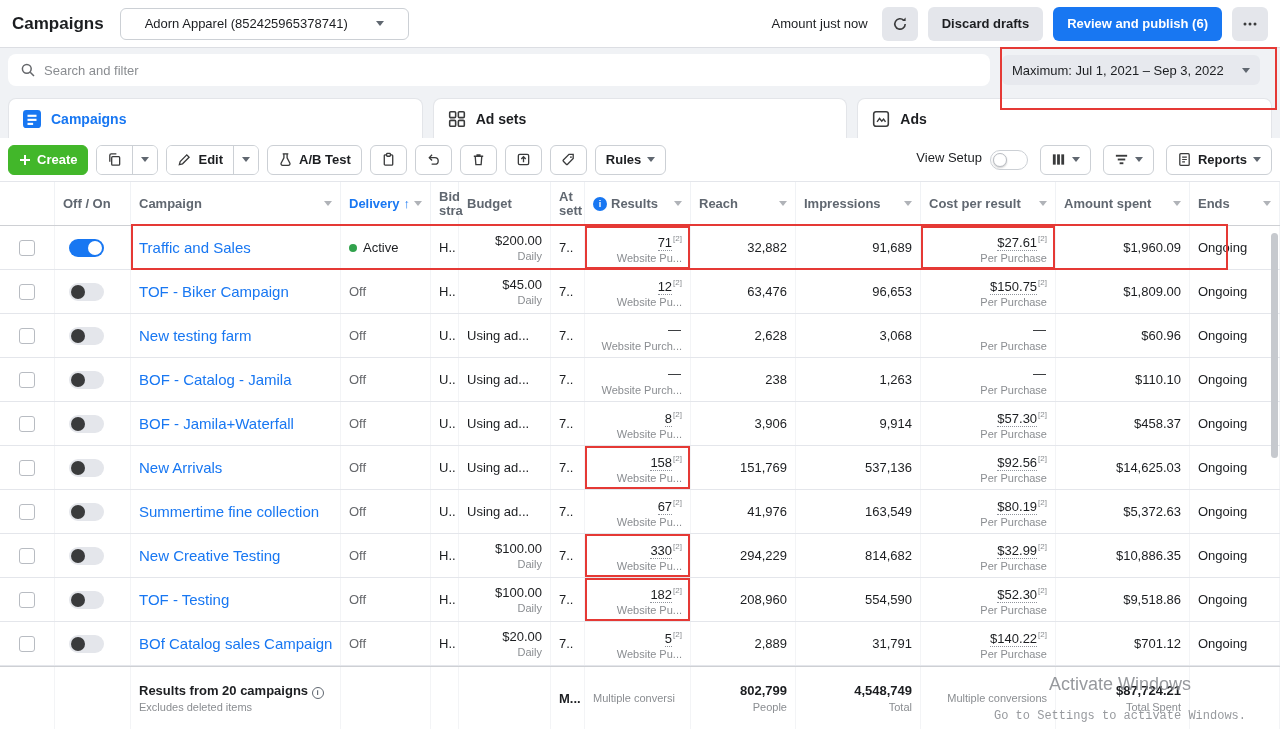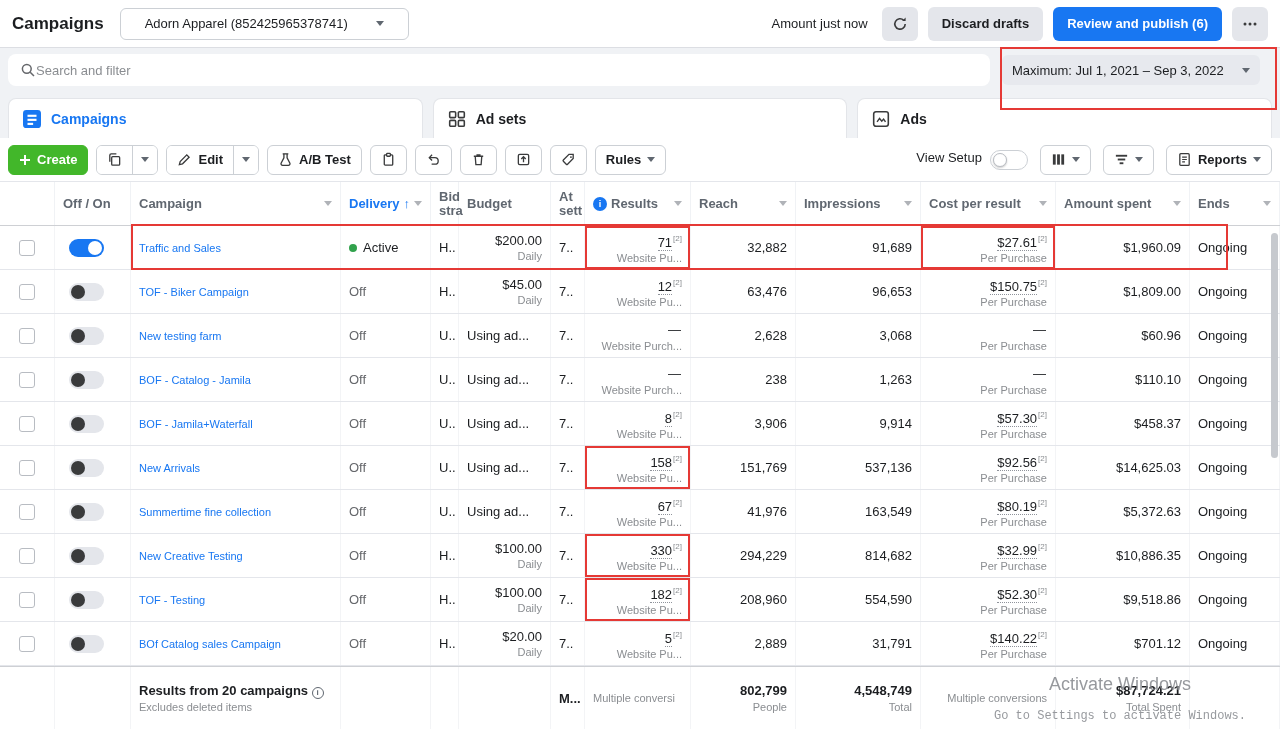--- a/index.html
+++ b/index.html
@@ -16,21 +16,21 @@
   .updated { font-size:13px; color:#1c1e21; margin-right:4px; }
   .btn { height:34px; border:none; border-radius:6px; background:#e4e6eb; color:#1c1e21; font-size:13px; font-weight:600; padding:0 14px; display:inline-flex; align-items:center; gap:6px; cursor:pointer; font-family:inherit; }
   .btn.primary { background:#1877f2; color:#fff; }
   .btn.icon-only { width:36px; padding:0; justify-content:center; }
   .tri { width:0; height:0; border-left:4px solid transparent; border-right:4px solid transparent; border-top:5px solid #606770; flex:none; }
   .tri.dim { border-top-color:#b0b3b8; }
   .ml-auto { margin-left:auto; }
 
   
   .filter-row { height:44px; display:flex; align-items:center; gap:12px; padding:0 8px; }
-  .searchbox { flex:1; height:32px; background:#fff; border-radius:8px; display:flex; align-items:center; padding:8px 12px; }
+  .searchbox { flex:1; height:32px; background:#fff; border-radius:8px; display:flex; align-items:center; gap:8px; padding:8px 12px; }
   .searchbox input { border:none; outline:none; flex:1; font:inherit; font-size:13px; color:#1c1e21; background:transparent; }
   .searchbox input::placeholder { color:#8a8d91; }
   .date-range { width:258px; height:30px; margin-right:12px; background:#e7e9ee; border:none; border-radius:6px; display:flex; align-items:center; justify-content:space-between; gap:8px; padding:0 10px; font-size:13px; font-weight:400; color:#1c1e21; cursor:pointer; font-family:inherit; white-space:nowrap; }
 
   
   .tabs-row { height:46px; display:flex; gap:10px; padding:6px 8px 0; }
   .tab { flex:1; background:#fff; border:1px solid #e3e5e9; border-bottom:none; border-radius:8px 8px 0 0; display:flex; align-items:center; gap:10px; padding:0 14px; font-weight:700; cursor:pointer; color:#1c1e21; font-size:14px; }
   .tab.active { color:#1877f2; }
 
   
@@ -63,21 +63,21 @@
   .main { font-size:13px; color:#1c1e21; line-height:17px; white-space:nowrap; }
   .sub { font-size:11px; color:#8a8d91; line-height:14px; white-space:nowrap; }
   .bold { font-weight:700; }
   .c-check { align-items:center; }
   .c-toggle { align-items:flex-start; padding-left:14px; }
   .checkbox { width:16px; height:16px; border:1px solid #b8bcc2; border-radius:3px; background:#fff; display:inline-block; cursor:pointer; }
   .toggle { position:relative; width:35px; height:18px; border-radius:10px; background:#e4e6eb; display:inline-block; cursor:pointer; flex:none; }
   .toggle .knob { position:absolute; top:2px; left:2px; width:14px; height:14px; border-radius:50%; background:#3a3b3c; }
   .toggle.on { background:#1877f2; }
   .toggle.on .knob { left:auto; right:2px; background:#fff; }
-  .camp-link { color:#1877f2; text-decoration:none; font-size:11px; cursor:pointer; white-space:nowrap; }
+  .camp-link { color:#1877f2; text-decoration:none; font-size:15px; cursor:pointer; white-space:nowrap; }
   .delivery { display:flex; flex-direction:row; align-items:center; gap:6px; font-size:13px; color:#65676b; }
   .delivery .dot { display:none; width:8px; height:8px; border-radius:50%; background:#31a24c; flex:none; }
   .delivery.active { color:#1c1e21; }
   .delivery.active .dot { display:inline-block; }
   .mval.metric-link { border-bottom:1px dotted #90949c; cursor:pointer; }
   .sup { font-size:8px; color:#8a8d91; margin-left:1px; }
 
   
   .redbox { box-shadow:inset 0 0 0 2px #e53935; }
   .row-highlight::after { content:""; position:absolute; left:131px; right:52px; top:-2px; bottom:-1px; border:2px solid #e53935; pointer-events:none; z-index:5; }

